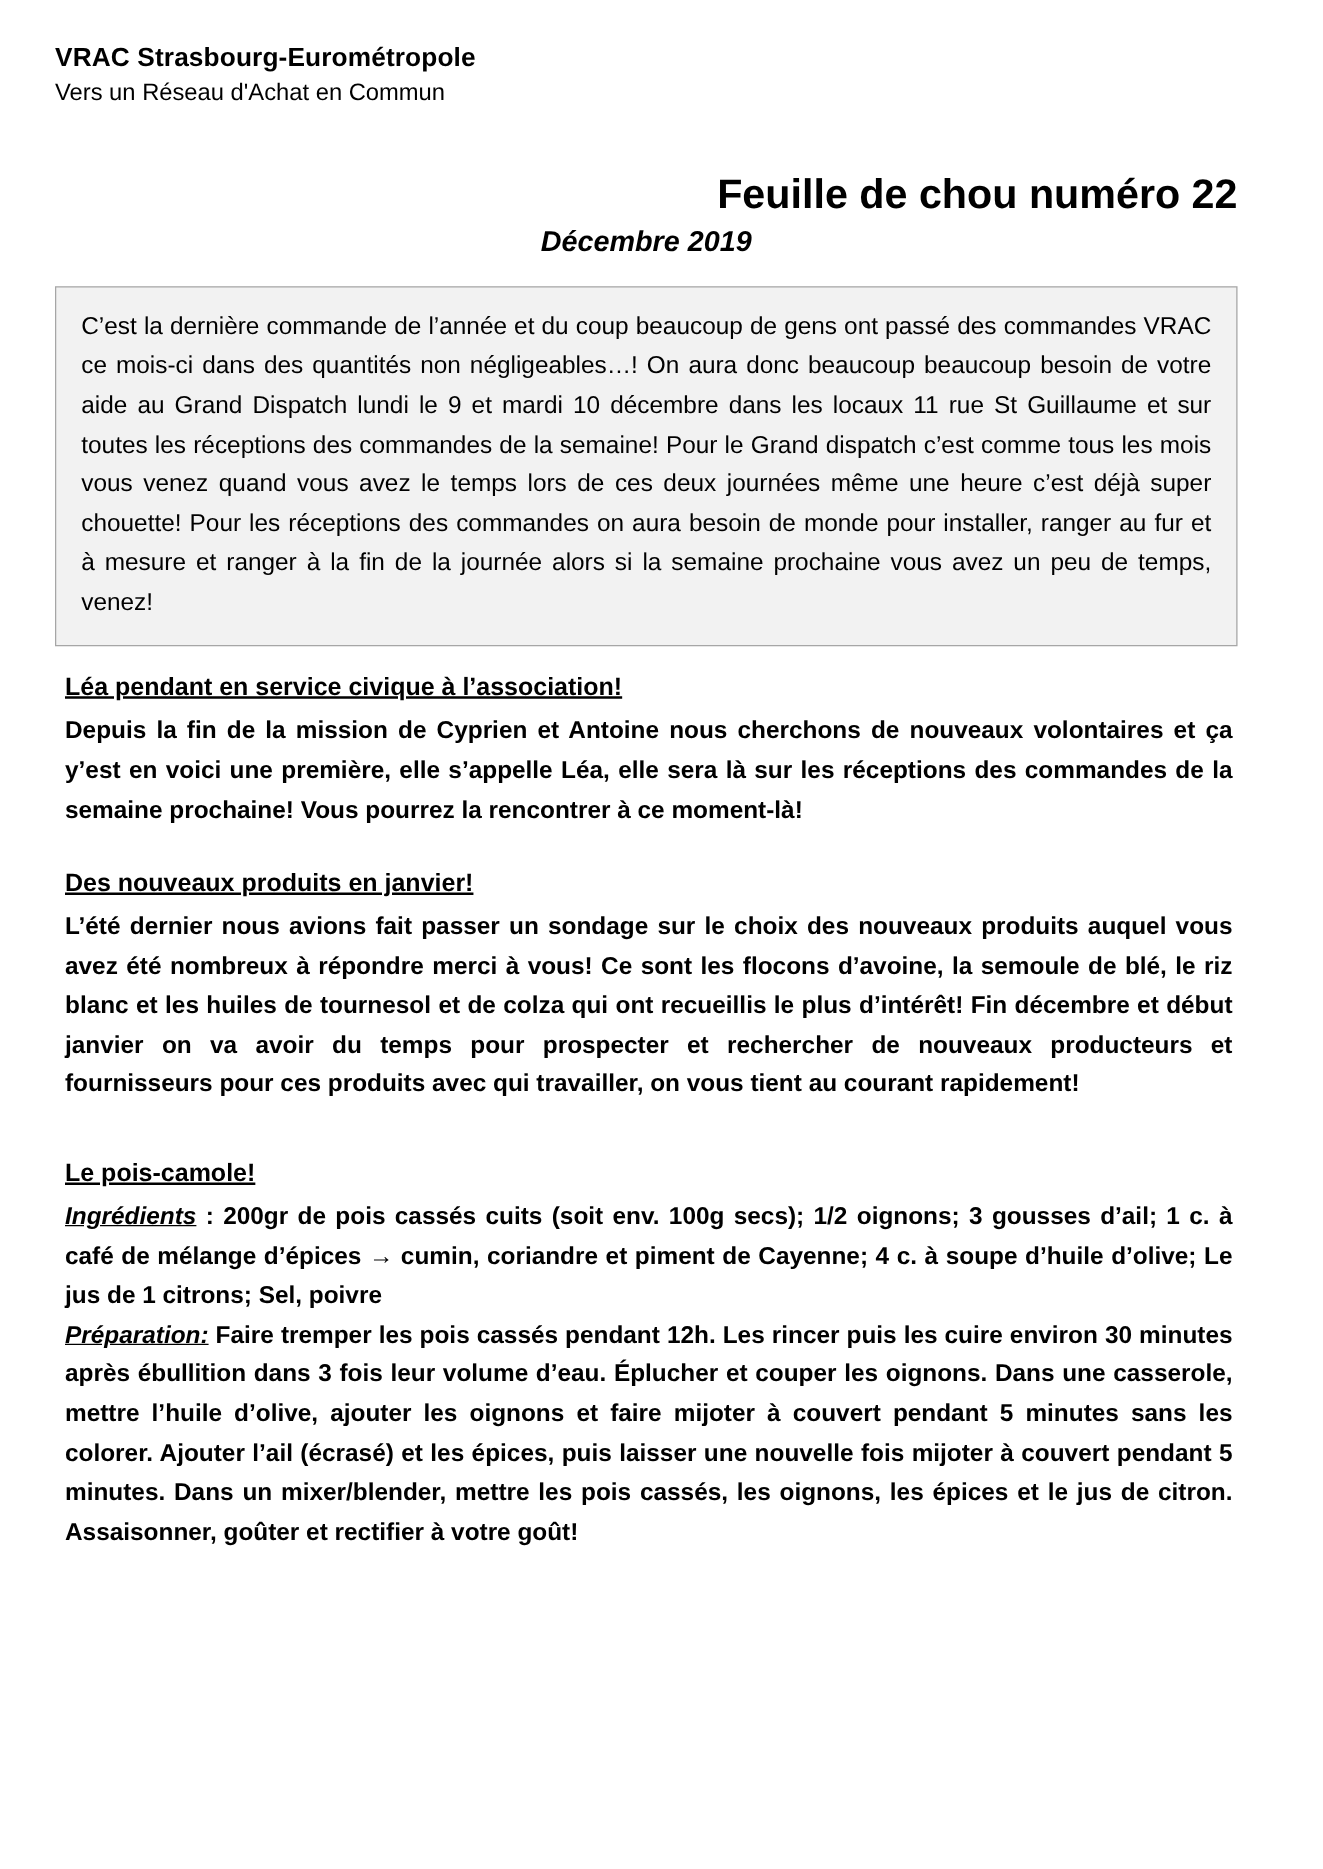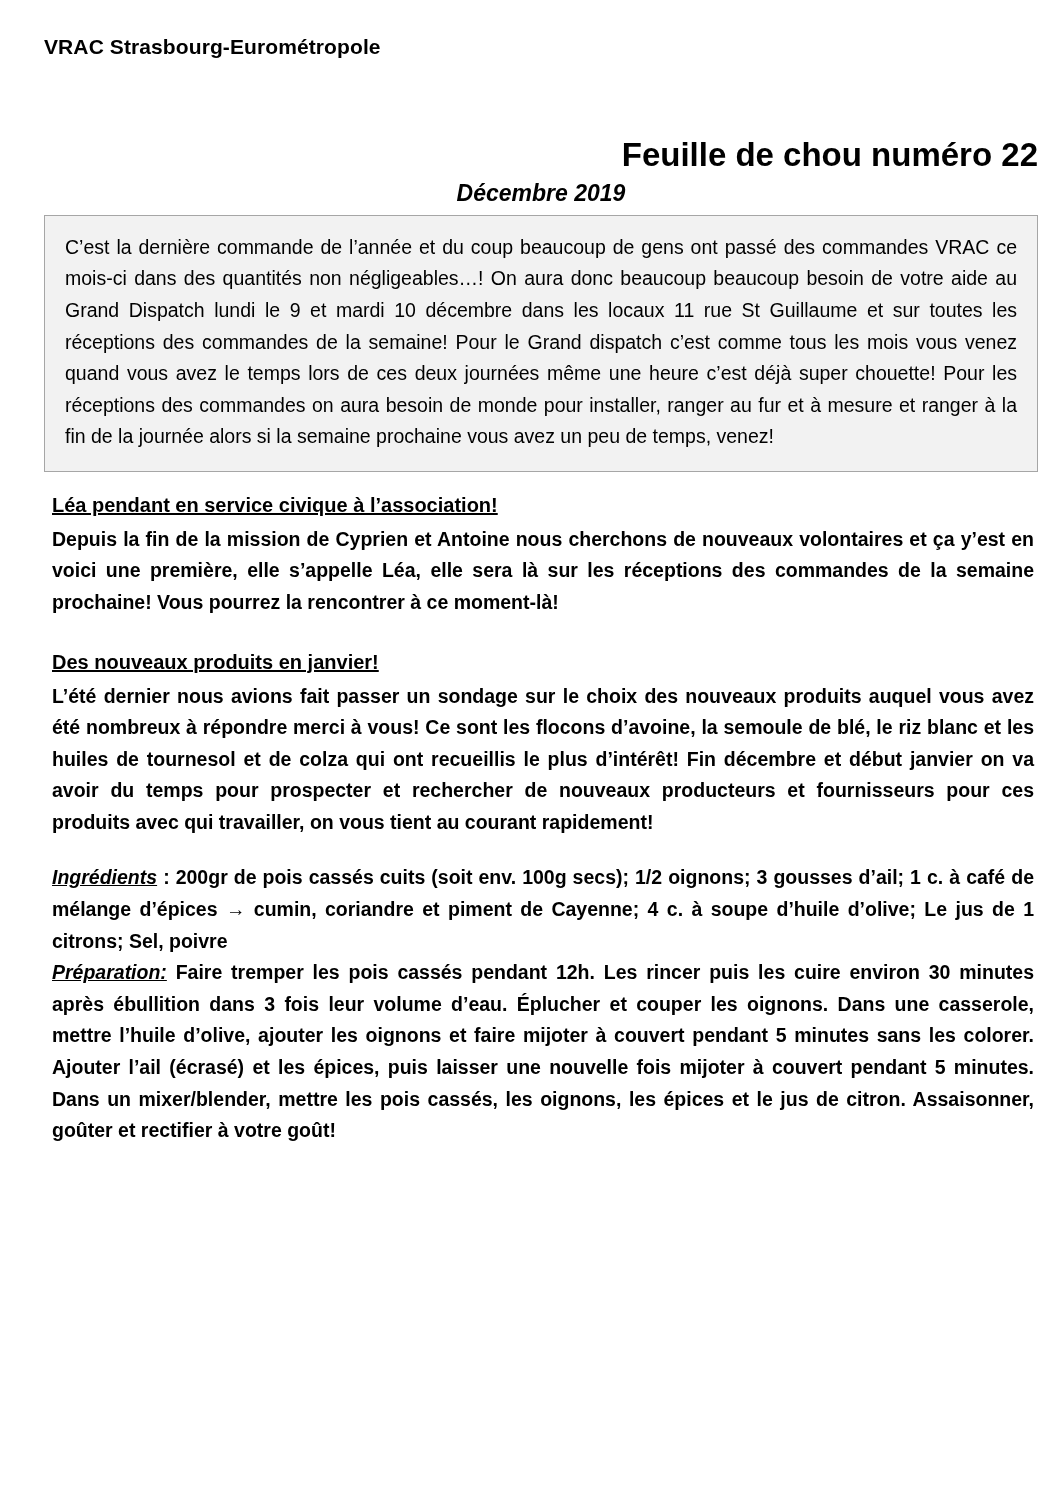--- a/index.html
+++ b/index.html
@@ -9,21 +9,21 @@
   }
   body {
     font-family: "Liberation Sans", sans-serif;
     color: #000000;
   }
   .page {
     width: 1058px;
     height: 1495px;
     position: relative;
     box-sizing: border-box;
-    padding: 34px 20px 0 44px;
+    padding: 34px 68px 0 44px;
     background: #ffffff;
     overflow: hidden;
   }
   .header {
     position: relative;
     min-height: 86px;
   }
   .org-name {
     font-size: 21px;
     font-weight: bold;
@@ -65,21 +65,21 @@
     font-size: 20px;
     font-weight: bold;
     text-decoration: underline;
     margin: 20px 0 6px 8px;
     line-height: 1.3;
   }
   .highlight-box {
     border: 1px solid #a6a6a6;
     background: #f2f2f2;
     padding: 16px 20px 18px 20px;
-    margin: 6px 0 0 0;
+    margin: 20px 0 0 0;
   }
   .highlight-box p {
     margin: 0;
     font-size: 19.5px;
     line-height: 1.62;
     text-align: justify;
     text-justify: inter-word;
   }
   .body-text {
     font-size: 19.5px;
@@ -100,20 +100,21 @@
     text-decoration: underline;
   }
 </style>
 </head>
 <body>
 
 <div class="page">
 
   <div class="header">
     <div class="org-name">VRAC Strasbourg-Eurométropole</div>
+    <div class="org-tagline">Vers un Réseau d'Achat en Commun</div>
 
   </div>
 
   <div class="doc-title">Feuille de chou numéro 22</div>
   <div class="doc-subtitle">Décembre 2019</div>
 
   <div class="block">
     <div class="highlight-box">
       <p>C’est la dernière commande de l’année et du coup beaucoup de gens ont passé des commandes VRAC ce mois-ci dans des quantités non négligeables…! On aura donc beaucoup beaucoup besoin de votre aide au Grand Dispatch lundi le 9 et mardi 10 décembre dans les locaux 11 rue St Guillaume et sur toutes les réceptions des commandes de la semaine! Pour le Grand dispatch c’est comme tous les mois vous venez quand vous avez le temps lors de ces deux journées même une heure c’est déjà super chouette! Pour les réceptions des commandes on aura besoin de monde pour installer, ranger au fur et à mesure et ranger à la fin de la journée alors si la semaine prochaine vous avez un peu de temps, venez!</p>
     </div>
@@ -127,17 +128,18 @@
   <div class="spacer-sm"></div>
 
   <div class="block">
     <div class="section-heading">Des nouveaux produits en janvier!</div>
     <div class="body-text">L’été dernier nous avions fait passer un sondage sur le choix des nouveaux produits auquel vous avez été nombreux à répondre merci à vous! Ce sont les flocons d’avoine, la semoule de blé, le riz blanc et les huiles de tournesol et de colza qui ont recueillis le plus d’intérêt! Fin décembre et début janvier on va avoir du temps pour prospecter et rechercher de nouveaux producteurs et fournisseurs pour ces produits avec qui travailler, on vous tient au courant rapidement!</div>
   </div>
 
   <div class="spacer-md"></div>
 
   <div class="block">
+    <div class="section-heading">Le pois-camole!</div>
     <div class="body-text"><span class="label-italic-underline">Ingrédients</span><span> : 200gr de pois cassés cuits (soit env. 100g secs); 1/2 oignons; 3 gousses d’ail; 1 c. à café de mélange d’épices → cumin, coriandre et piment de Cayenne; 4 c. à soupe d’huile d’olive; Le jus de 1 citrons; Sel, poivre</span></div>
     <div class="body-text"><span class="label-italic-underline">Préparation:</span><span> Faire tremper les pois cassés pendant 12h. Les rincer puis les cuire environ 30 minutes après ébullition dans 3 fois leur volume d’eau. Éplucher et couper les oignons. Dans une casserole, mettre l’huile d’olive, ajouter les oignons et faire mijoter à couvert pendant 5 minutes sans les colorer. Ajouter l’ail (écrasé) et les épices, puis laisser une nouvelle fois mijoter à couvert pendant 5 minutes. Dans un mixer/blender, mettre les pois cassés, les oignons, les épices et le jus de citron. Assaisonner, goûter et rectifier à votre goût!</span></div>
   </div>
 
 </div>
 
 </body></html>

